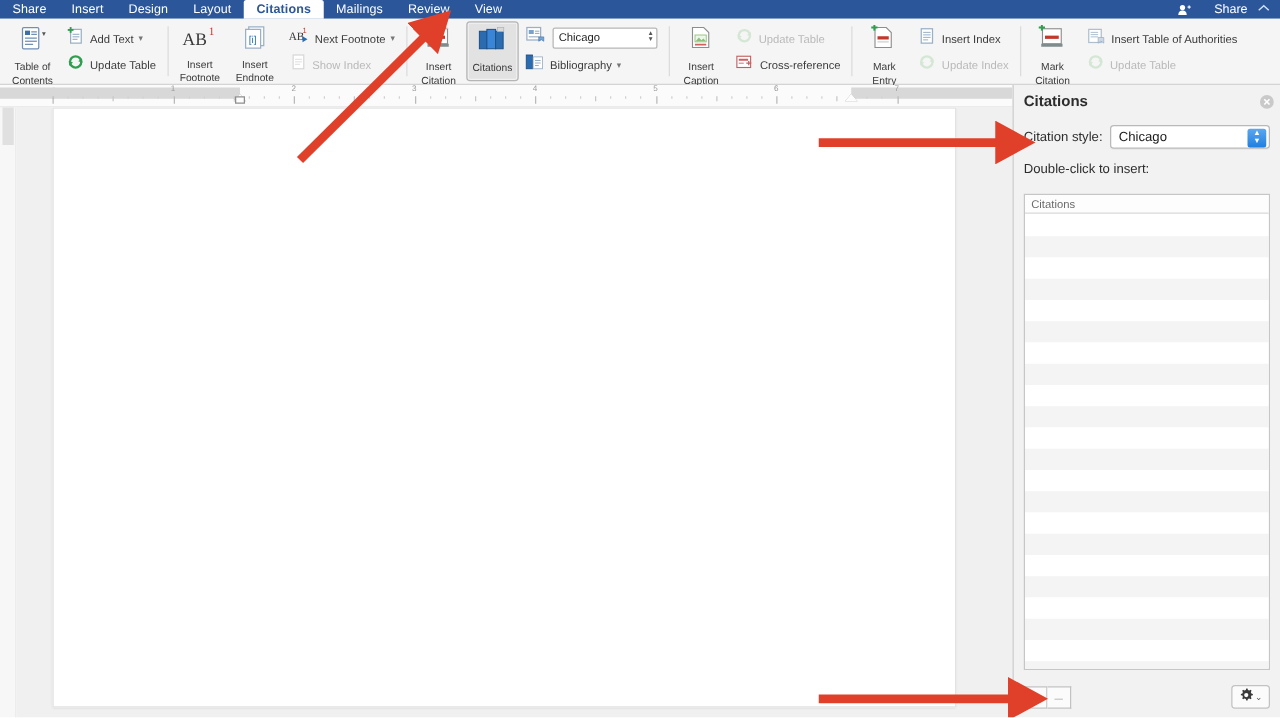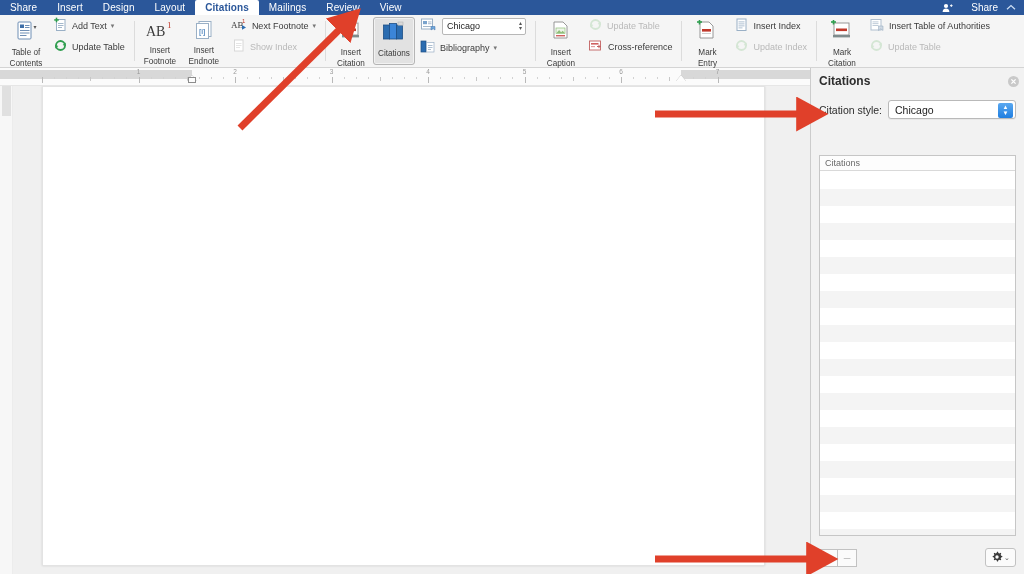--- a/index.html
+++ b/index.html
@@ -40,21 +40,21 @@
   .grp { display: flex; align-items: stretch; padding: 2px 4px; position: relative; }
   .grp + .grp::before {
     content: ""; position: absolute; left: 0; top: 6px; bottom: 6px;
     width: 1px; background: #dcdcdc;
   }
   .big {
     width: 44px; display: flex; flex-direction: column; align-items: center;
     justify-content: flex-start; padding-top: 3px; gap: 2px;
   }
   .biglbl2 { font-size: 8.2px; color: #3b3b3b; text-align:center; line-height: 9px;}
-  .col { display: flex; flex-direction: column; justify-content: flex-start; gap: 3px; padding: 0 2px;}
+  .col { display: flex; flex-direction: column; justify-content: center; gap: 3px; padding: 0 2px;}
   .row {
     display: flex; align-items: center; gap: 4px; height: 18px;
     padding: 0 3px; white-space: nowrap;
   }
   .row .lbl { font-size: 9px; color: #3b3b3b; }
   .row.dim .lbl { color: #b9b9b9; }
   .caret { font-size: 7px; color: #777; }
 
   .sel-btn {
     background: #e2e2e2; border: 1px solid #b5b5b5; border-radius: 3px;
@@ -596,20 +596,21 @@
       <span class="style-label">Citation style:</span>
       <div class="mac-select">
         <span>Chicago</span>
         <span class="mac-stepper">
           <span>▲</span>
             <span>▼</span>
         </span>
       </div>
     </div>
 
+    <div class="dbl-label">Double-click to insert:</div>
 
     <div class="list-box">
       <div class="list-header">Citations</div>
       <div class="rows" id="rows-host">
           <div class="lrow odd"></div>
           <div class="lrow even"></div>
           <div class="lrow odd"></div>
           <div class="lrow even"></div>
           <div class="lrow odd"></div>
           <div class="lrow even"></div>

